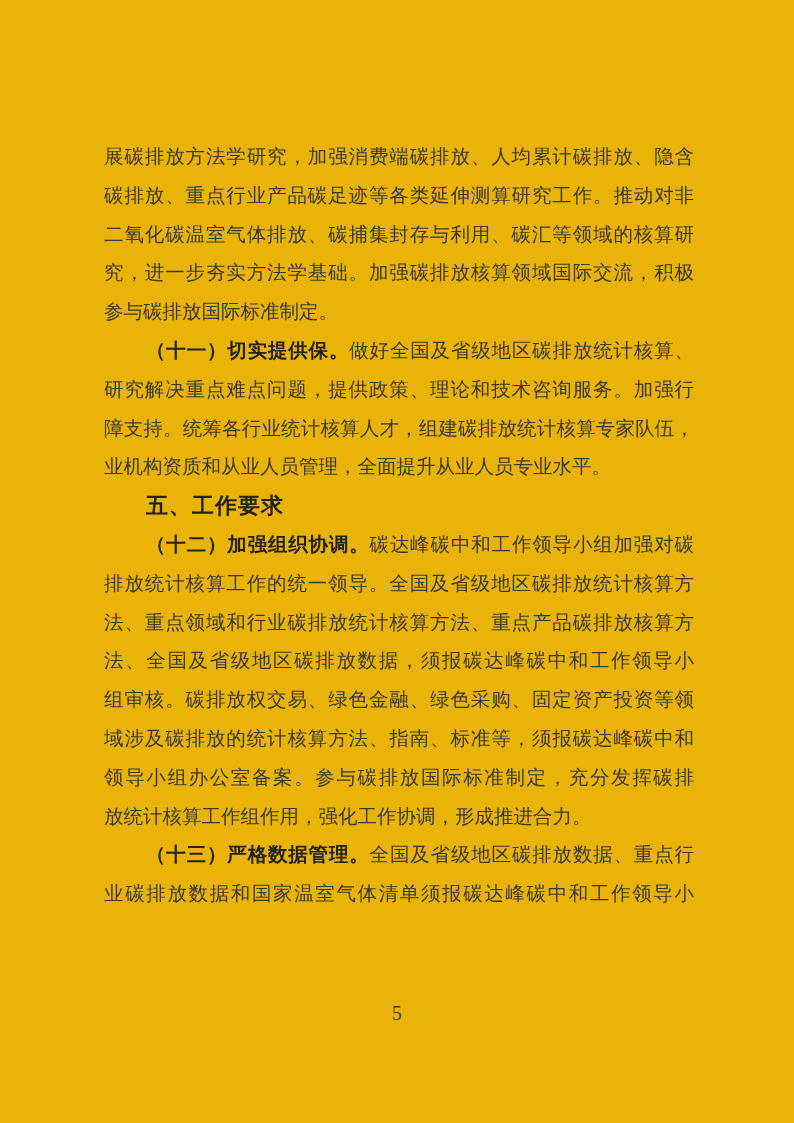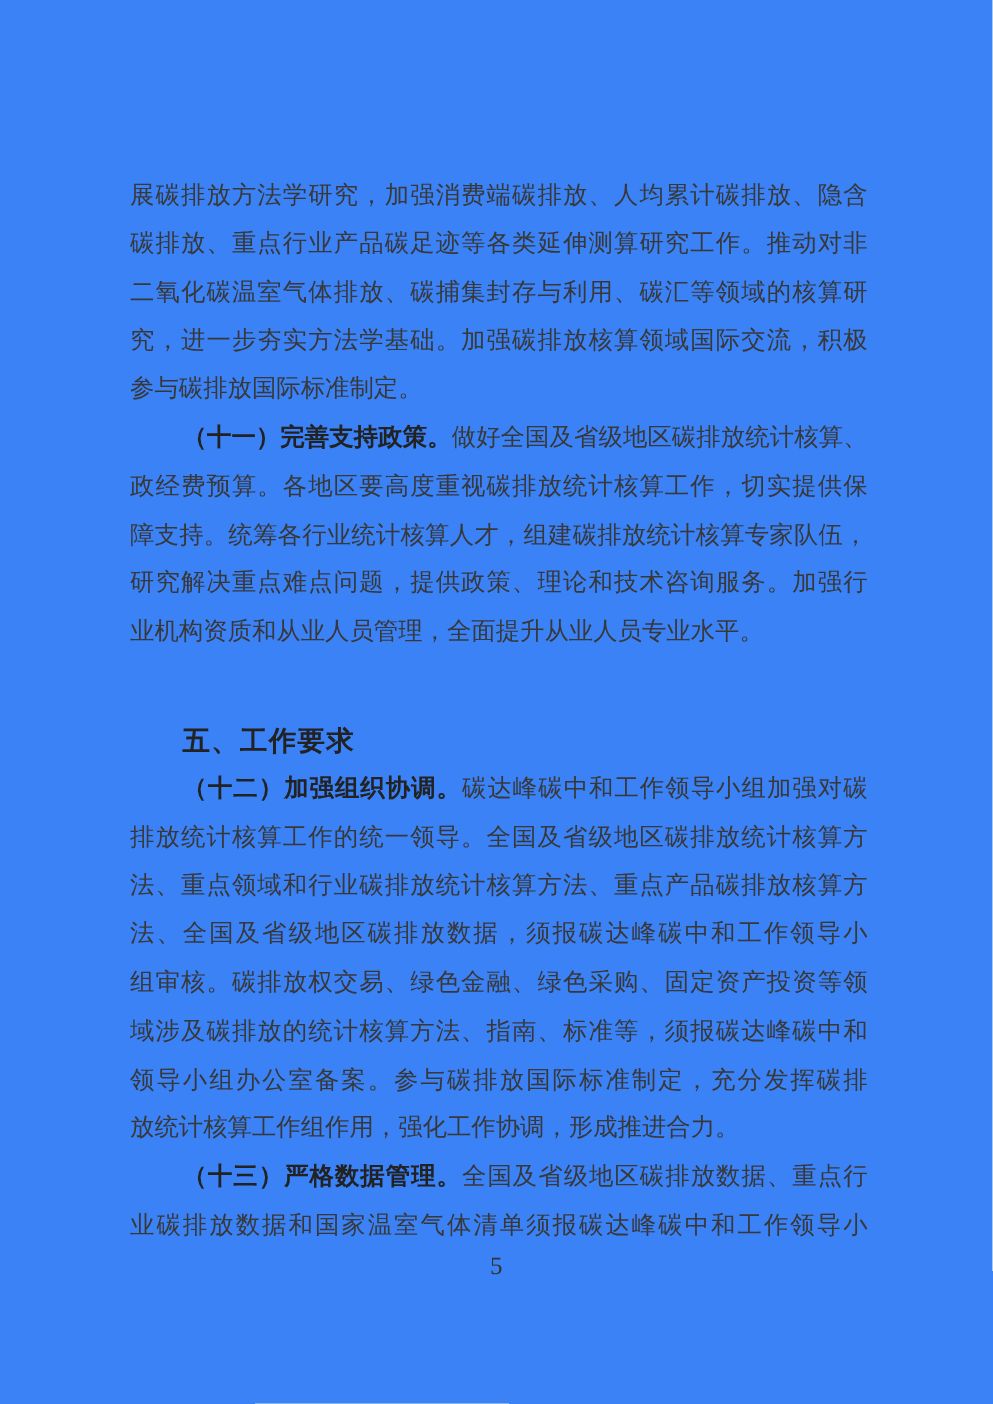--- a/index.html
+++ b/index.html
@@ -4,21 +4,21 @@
 <style>
   html, body {
     margin: 0;
     padding: 0;
     background: #ffffff;
   }
   .page {
     position: relative;
     width: 794px;
     height: 1123px;
-    background: #3b82f6;
+    background: #eab308;
     overflow: hidden;
   }
   .doc-body {
     position: absolute;
     left: 104px;
     top: 138px;
     width: 590px;
   }
   .line {
     font-family: "Liberation Serif", "DejaVu Serif", serif;
@@ -38,21 +38,20 @@
   }
   .line.indent {
     padding-left: 42px;
   }
   .line.heading {
     font-family: "Liberation Sans", "DejaVu Sans", sans-serif;
     font-weight: bold;
     font-size: 22px;
     color: #111111;
     letter-spacing: 1px;
-    margin-top: 48px;
   }
   .seg-bold {
     font-weight: bold;
     color: #222222;
   }
   .page-number {
     position: absolute;
     top: 996px;
     left: 0;
     width: 100%;
@@ -66,24 +65,23 @@
 </head>
 <body>
 
 <div class="page">
   <div class="doc-body">
       <div class="line"><span>展碳排放方法学研究，加强消费端碳排放、人均累计碳排放、隐含</span></div>
       <div class="line"><span>碳排放、重点行业产品碳足迹等各类延伸测算研究工作。推动对非</span></div>
       <div class="line"><span>二氧化碳温室气体排放、碳捕集封存与利用、碳汇等领域的核算研</span></div>
       <div class="line"><span>究，进一步夯实方法学基础。加强碳排放核算领域国际交流，积极</span></div>
       <div class="line no-justify"><span>参与碳排放国际标准制定。</span></div>
-      <div class="line indent"><span class="seg-bold">（十一）完善支持政策。</span><span>做好全国及省级地区碳排放统计核算、</span></div>
-      <div class="line"><span>政经费预算。各地区要高度重视碳排放统计核算工作，切实提供保</span></div>
+      <div class="line indent"><span class="seg-bold">（十一）切实提供保。</span><span>做好全国及省级地区碳排放统计核算、</span></div>
+      <div class="line"><span>研究解决重点难点问题，提供政策、理论和技术咨询服务。加强行</span></div>
       <div class="line"><span>障支持。统筹各行业统计核算人才，组建碳排放统计核算专家队伍，</span></div>
-      <div class="line"><span>研究解决重点难点问题，提供政策、理论和技术咨询服务。加强行</span></div>
       <div class="line no-justify"><span>业机构资质和从业人员管理，全面提升从业人员专业水平。</span></div>
       <div class="line no-justify indent heading"><span class="seg-bold">五、工作要求</span></div>
       <div class="line indent"><span class="seg-bold">（十二）加强组织协调。</span><span>碳达峰碳中和工作领导小组加强对碳</span></div>
       <div class="line"><span>排放统计核算工作的统一领导。全国及省级地区碳排放统计核算方</span></div>
       <div class="line"><span>法、重点领域和行业碳排放统计核算方法、重点产品碳排放核算方</span></div>
       <div class="line"><span>法、全国及省级地区碳排放数据，须报碳达峰碳中和工作领导小</span></div>
       <div class="line"><span>组审核。碳排放权交易、绿色金融、绿色采购、固定资产投资等领</span></div>
       <div class="line"><span>域涉及碳排放的统计核算方法、指南、标准等，须报碳达峰碳中和</span></div>
       <div class="line"><span>领导小组办公室备案。参与碳排放国际标准制定，充分发挥碳排</span></div>
       <div class="line no-justify"><span>放统计核算工作组作用，强化工作协调，形成推进合力。</span></div>

